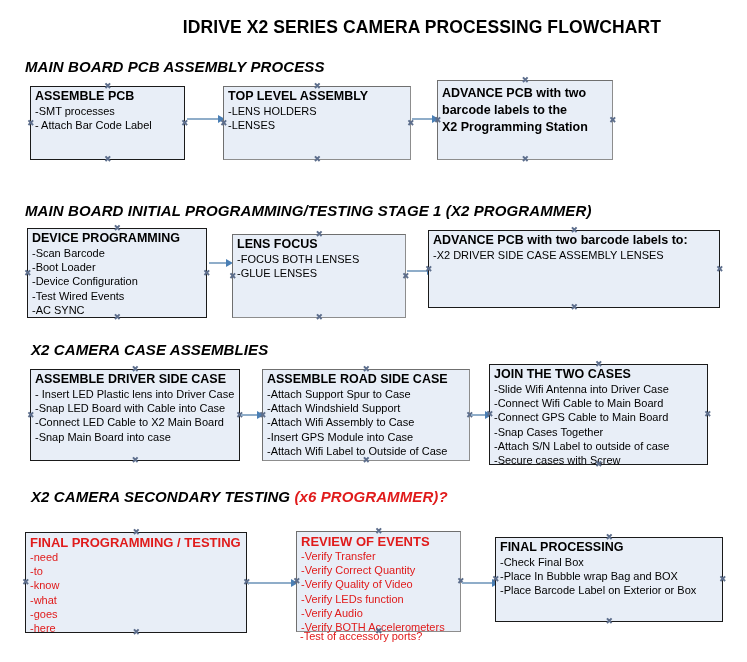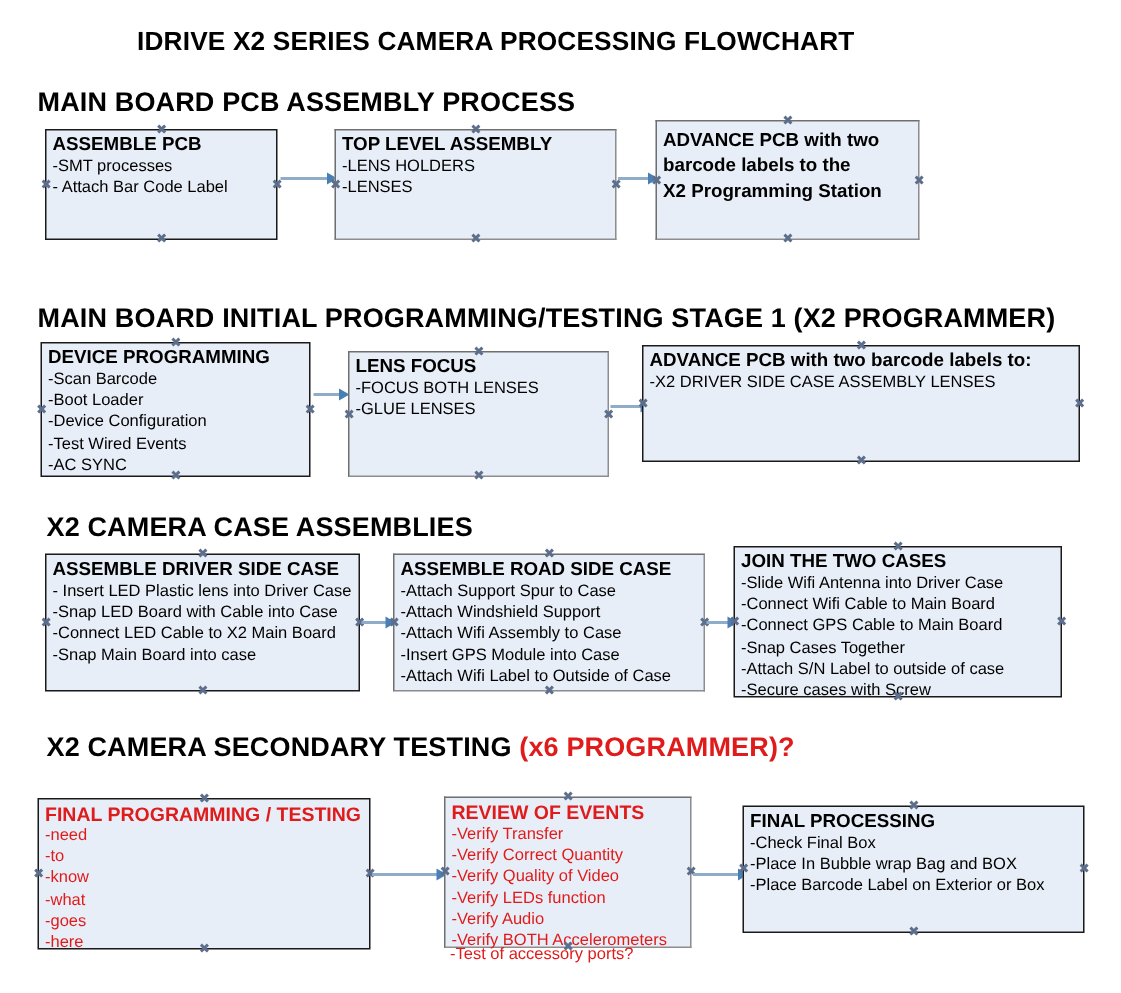--- a/index.html
+++ b/index.html
@@ -20,32 +20,33 @@
     position: absolute;
     left: 0; top: 0;
     width: 747px;
     height: 662px;
   }
   .doc-title {
     position: absolute;
     left: 0;
     top: 17px;
     width: 661px;
-    text-align: center;
+    text-align: right;
     font-size: 17.5px;
     font-weight: bold;
     letter-spacing: 0.1px;
     white-space: nowrap;
   }
   .section-heading {
     position: absolute;
-    font-size: 18px;
+    font-size: 15px;
     font-weight: bold;
     white-space: nowrap;
     letter-spacing: 0.1px;
+    font-style: italic;
   }
   .section-heading .accent {
     color: #e01b1b;
   }
   
   .pbox {
     position: absolute;
     background: #e8eef7;
     box-sizing: border-box;
     overflow: visible;

